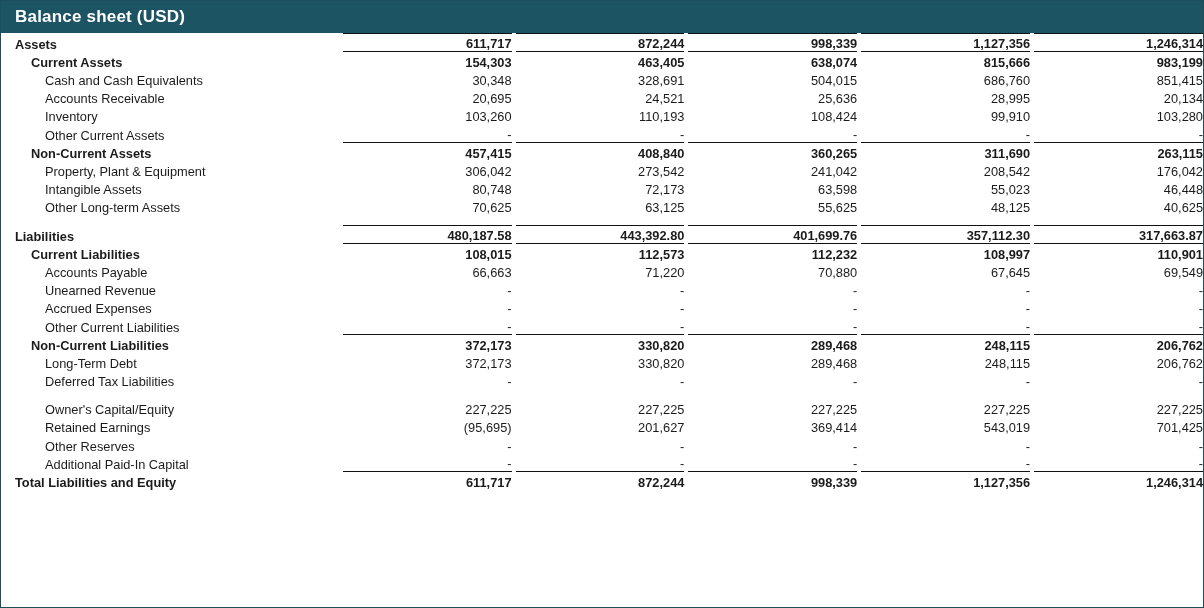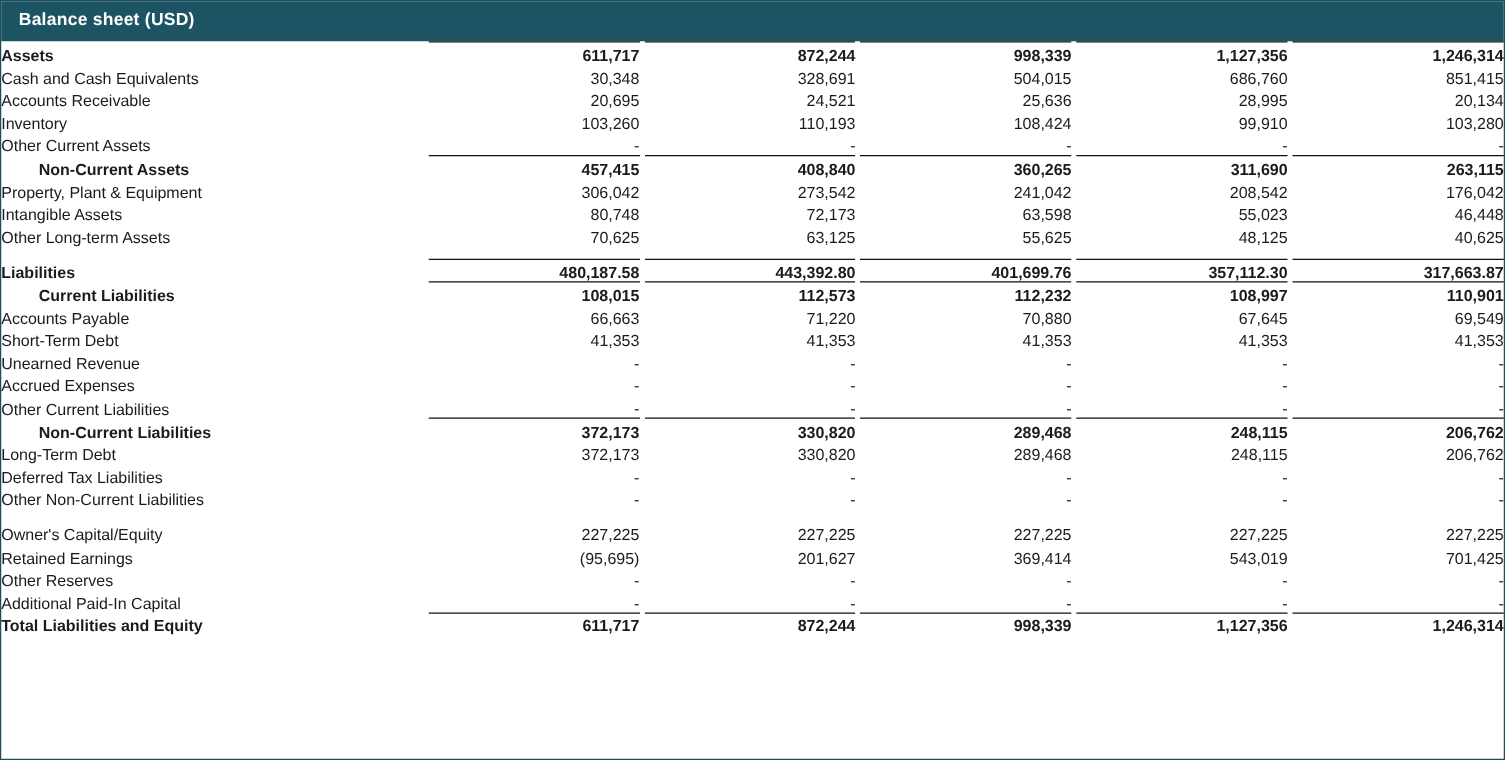--- a/index.html
+++ b/index.html
@@ -18,21 +18,21 @@
     position: relative;
     width: 1204px;
     height: 608px;
     box-sizing: border-box;
     border: 1px solid #1d4e5c;
     background: #ffffff;
   }
   .title-bar {
     background: #1d5464;
     color: #ffffff;
-    font-size: 14px;
+    font-size: 17px;
     font-weight: bold;
     padding: 6px 4px 7px 14px;
     letter-spacing: 0.2px;
     height: 32px;
     box-sizing: border-box;
   }
   table.bs {
     width: 100%;
     border-collapse: collapse;
     table-layout: fixed;
@@ -56,25 +56,25 @@
   }
   .num {
     text-align: right;
     padding-right: 14px;
     font-size: 12.8px;
     color: #1b1b1b;
     font-variant-numeric: tabular-nums;
   }
 
   
-  .lvl-0 .lbl { font-weight: bold; }
+  .lvl-0 .lbl { font-weight: bold; padding-left: 14px; }
   .lvl-0 .num { font-weight: bold; }
   .lvl-1 .lbl { font-weight: bold; padding-left: 30px; }
   .lvl-1 .num { font-weight: bold; }
-  .lvl-2 .lbl { font-weight: normal; }
+  .lvl-2 .lbl { font-weight: normal; padding-left: 44px; }
   .lvl-2 .num { font-weight: normal; }
 
   
   tr.ruled td.num {
     border-top: 1px solid #111111;
   }
   tr.ruled td.lbl {
     border-top: none;
   }
   tr.spacer { height: 10px; }
@@ -104,20 +104,32 @@
           <td class="num">611,717</td>
           <td></td>
           <td class="num">872,244</td>
           <td></td>
           <td class="num">998,339</td>
           <td></td>
           <td class="num">1,127,356</td>
           <td></td>
           <td class="num">1,246,314</td>
         </tr>
+        <tr class="row lvl-1 ruled">
+          <td class="lbl">Current Assets</td>
+          <td class="num">154,303</td>
+          <td></td>
+          <td class="num">463,405</td>
+          <td></td>
+          <td class="num">638,074</td>
+          <td></td>
+          <td class="num">815,666</td>
+          <td></td>
+          <td class="num">983,199</td>
+        </tr>
         <tr class="row lvl-2">
           <td class="lbl">Cash and Cash Equivalents</td>
           <td class="num">30,348</td>
           <td></td>
           <td class="num">328,691</td>
           <td></td>
           <td class="num">504,015</td>
           <td></td>
           <td class="num">686,760</td>
           <td></td>
@@ -240,32 +252,20 @@
           <td></td>
           <td class="num">71,220</td>
           <td></td>
           <td class="num">70,880</td>
           <td></td>
           <td class="num">67,645</td>
           <td></td>
           <td class="num">69,549</td>
         </tr>
         <tr class="row lvl-2">
-          <td class="lbl">Short-Term Debt</td>
-          <td class="num">41,353</td>
-          <td></td>
-          <td class="num">41,353</td>
-          <td></td>
-          <td class="num">41,353</td>
-          <td></td>
-          <td class="num">41,353</td>
-          <td></td>
-          <td class="num">41,353</td>
-        </tr>
-        <tr class="row lvl-2">
           <td class="lbl">Unearned Revenue</td>
           <td class="num">-</td>
           <td></td>
           <td class="num">-</td>
           <td></td>
           <td class="num">-</td>
           <td></td>
           <td class="num">-</td>
           <td></td>
           <td class="num">-</td>
@@ -323,32 +323,20 @@
           <td class="num">-</td>
           <td></td>
           <td class="num">-</td>
           <td></td>
           <td class="num">-</td>
           <td></td>
           <td class="num">-</td>
           <td></td>
           <td class="num">-</td>
         </tr>
-        <tr class="row lvl-2">
-          <td class="lbl">Other Non-Current Liabilities</td>
-          <td class="num">-</td>
-          <td></td>
-          <td class="num">-</td>
-          <td></td>
-          <td class="num">-</td>
-          <td></td>
-          <td class="num">-</td>
-          <td></td>
-          <td class="num">-</td>
-        </tr>
         <tr class="spacer">
           <td colspan="9"></td>
         </tr>
         <tr class="row lvl-2">
           <td class="lbl">Owner's Capital/Equity</td>
           <td class="num">227,225</td>
           <td></td>
           <td class="num">227,225</td>
           <td></td>
           <td class="num">227,225</td>

